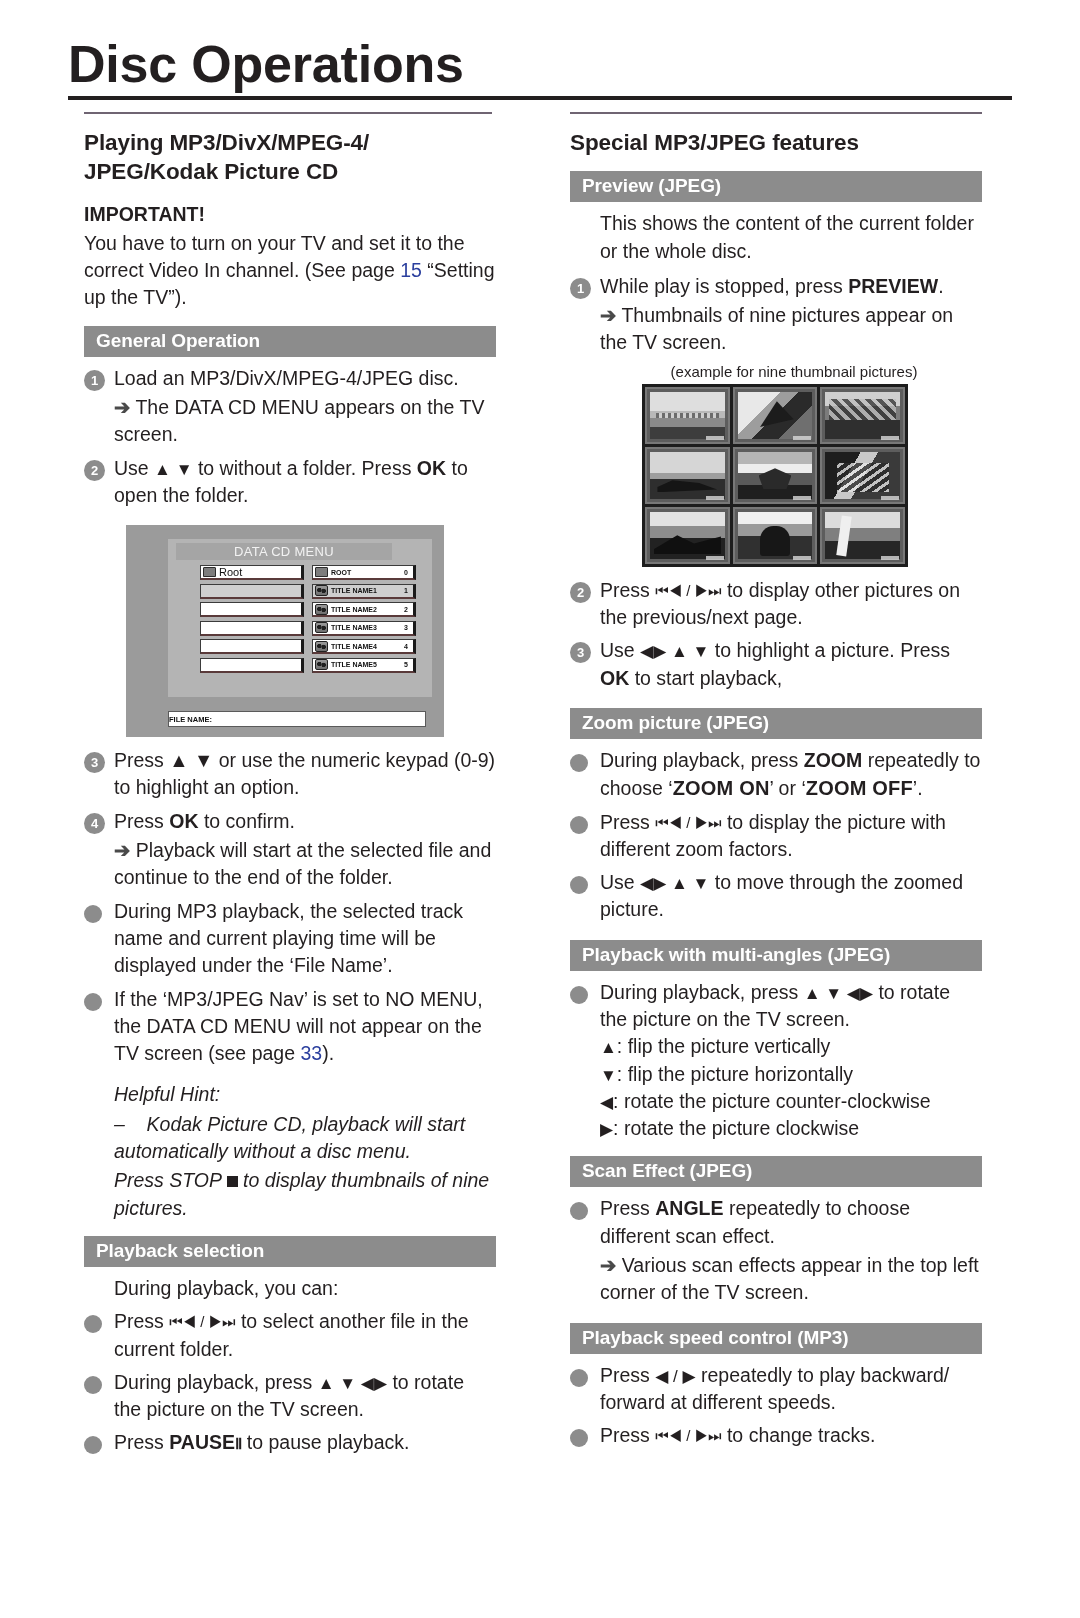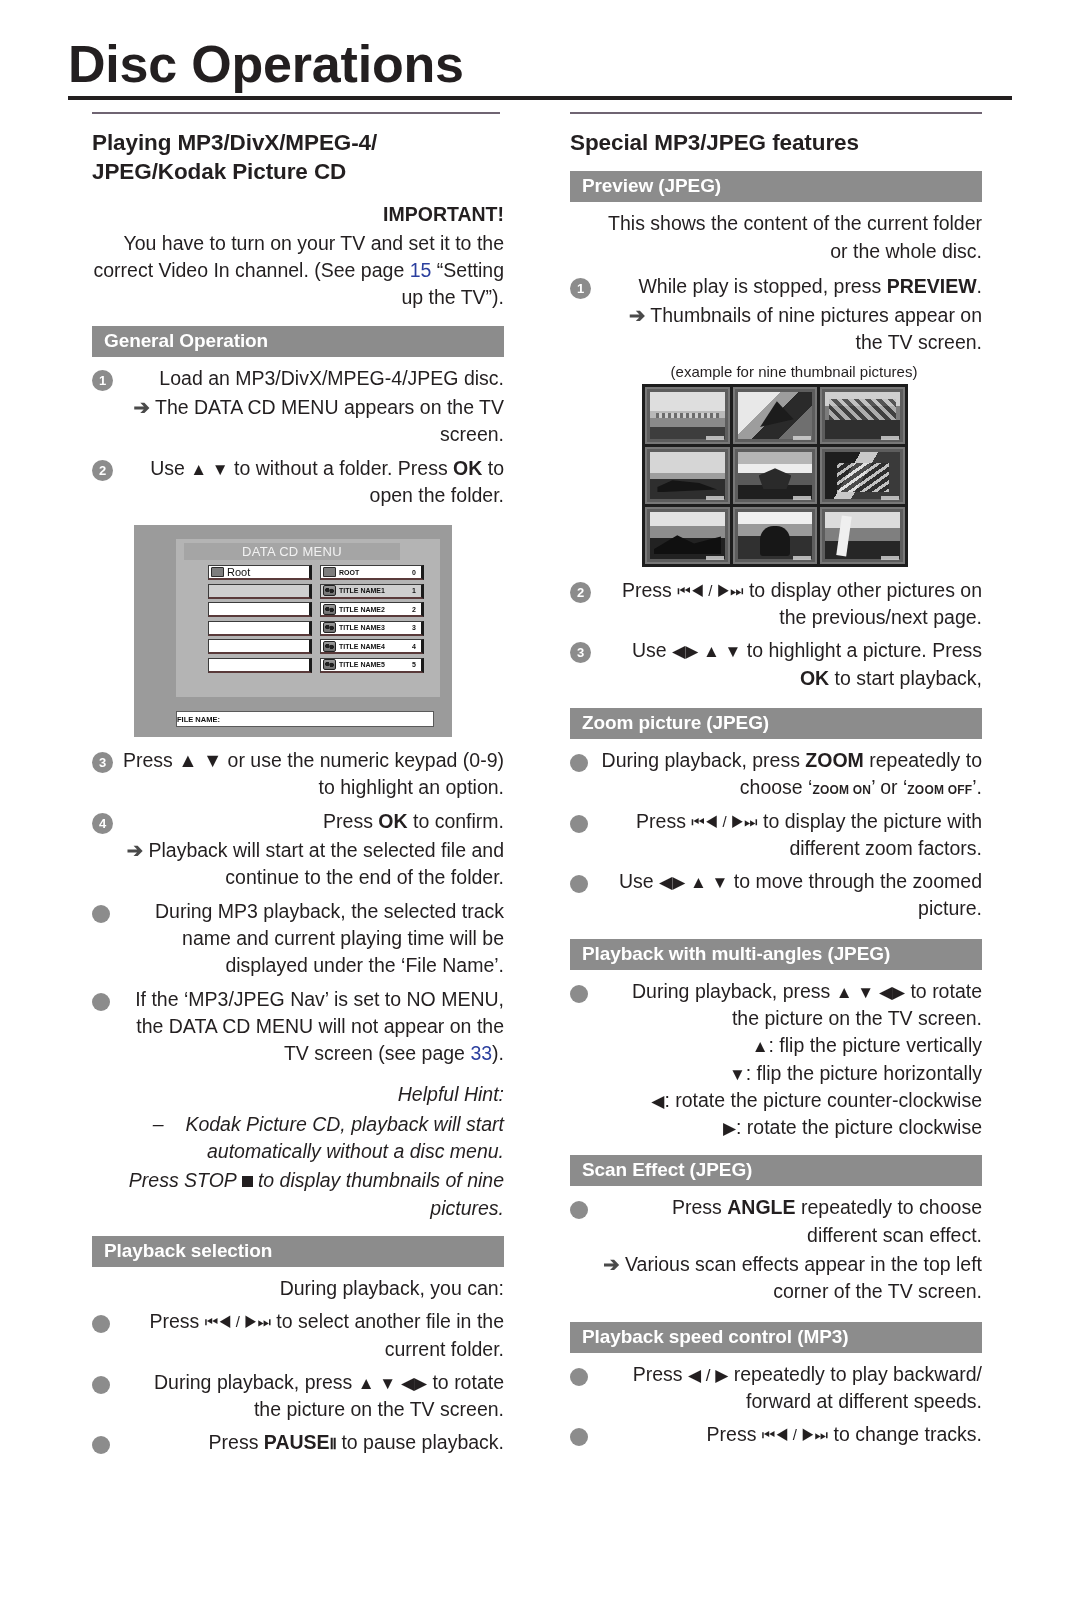--- a/index.html
+++ b/index.html
@@ -37,21 +37,21 @@
     top: 96px;
     height: 4px;
     background: #231f20;
   }
 
   
   .col {
     position: absolute;
     top: 112px;
   }
-  .col-left  { left: 92px;  width: 412px; }
+  .col-left  { left: 84px;  width: 412px; }
   .col-right { left: 570px;  width: 412px; }
 
   .col-rule {
     height: 2px;
     background: #6f6472;
     margin-bottom: 14px;
     width: 408px;
   }
   .col-right .col-rule { width: 412px; }
 
@@ -74,26 +74,25 @@
     letter-spacing: -0.1px;
   }
   .bar.first { margin-top: 4px; }
 
   
   p {
     margin: 0 0 2px 0;
     font-size: 19.5px;
     line-height: 1.40;
     color: #231f20;
-    text-align: right;
   }
   .b { font-weight: bold; }
   .i { font-style: italic; }
   .blue { color: #2b3f9e; }
-  .smallcaps { font-size: 12px; font-weight: bold; letter-spacing: 0.2px; }
+  .smallcaps { font-size: 20px; font-weight: bold; letter-spacing: 0.2px; }
 
   
   .item {
     display: flex;
     align-items: flex-start;
     margin-bottom: 4px;
   }
   .marker {
     flex: 0 0 auto;
     width: 30px;

